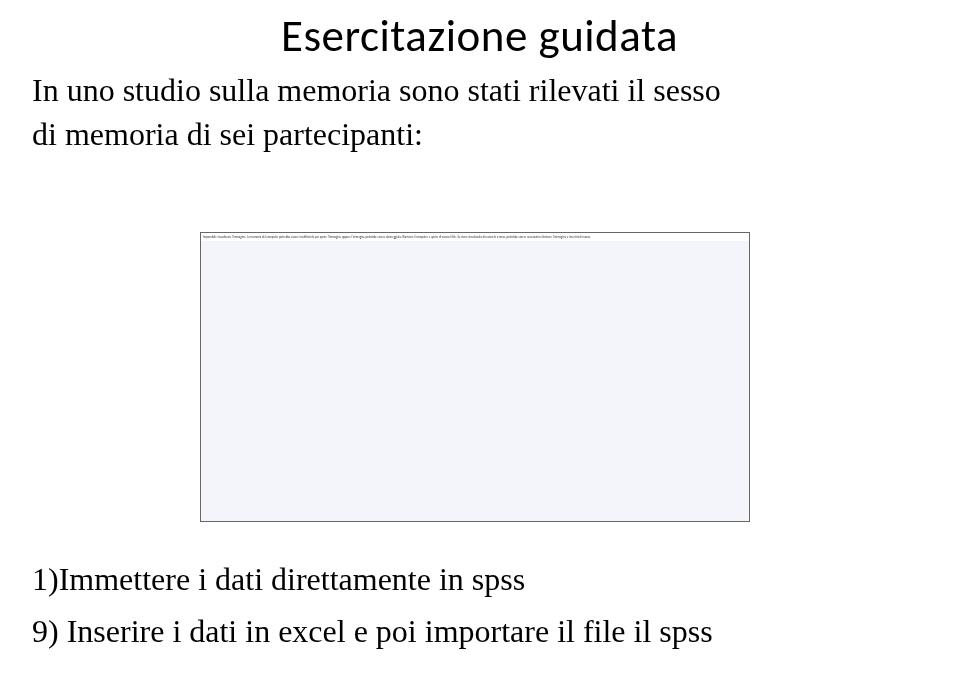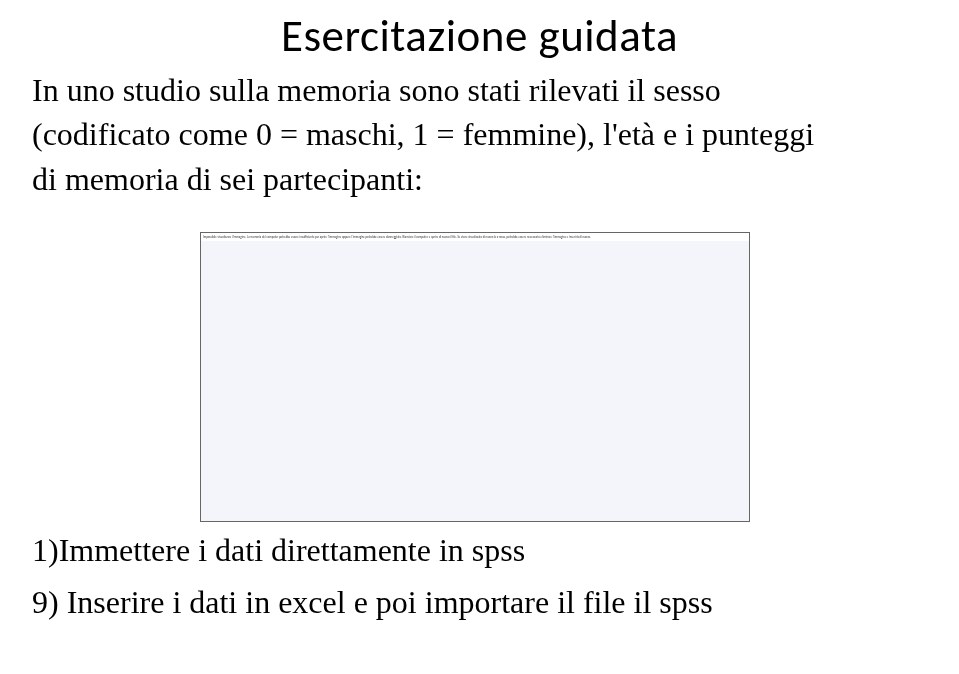--- a/index.html
+++ b/index.html
@@ -59,32 +59,31 @@
     position: absolute;
     left: 0;
     top: 8px;
     right: 0;
     bottom: 0;
     background: #f3f5fb;
   }
   .footer-block {
     position: absolute;
     left: 32px;
-    top: 531px;
+    top: 560px;
   }
 </style>
 </head>
 <body>
 
 <div class="page">
 
   <h1 class="title">Esercitazione guidata</h1>
 
   <p class="body-text">In uno studio sulla memoria sono stati rilevati il sesso</p>
-  <p class="body-text">(codificato come 0 = maschi, 1 = femmine), l'età e i punteggi</p>
   <p class="body-text">di memoria di sei partecipanti:</p>
 
   <div class="image-box">
     <div class="tiny-band">Impossibile visualizzare l'immagine. La memoria del computer potrebbe essere insufficiente per aprire l'immagine oppure l'immagine potrebbe essere danneggiata. Riavviare il computer e aprire di nuovo il file. Se viene visualizzata di nuovo la x rossa, potrebbe essere necessario eliminare l'immagine e inserirla di nuovo.</div>
     <div class="tiny-body"></div>
   </div>
 
   <div class="footer-block">
     <p class="body-text">1)Immettere i dati direttamente in spss</p>
     <p class="body-text" style="margin-top:14px;">9) Inserire i dati in excel e poi importare il file il spss</p>

